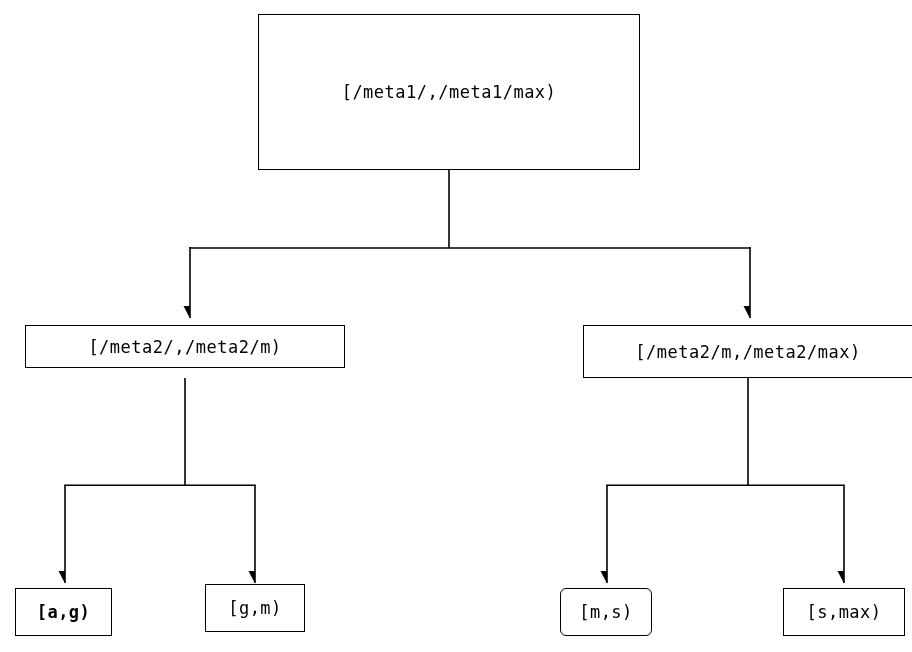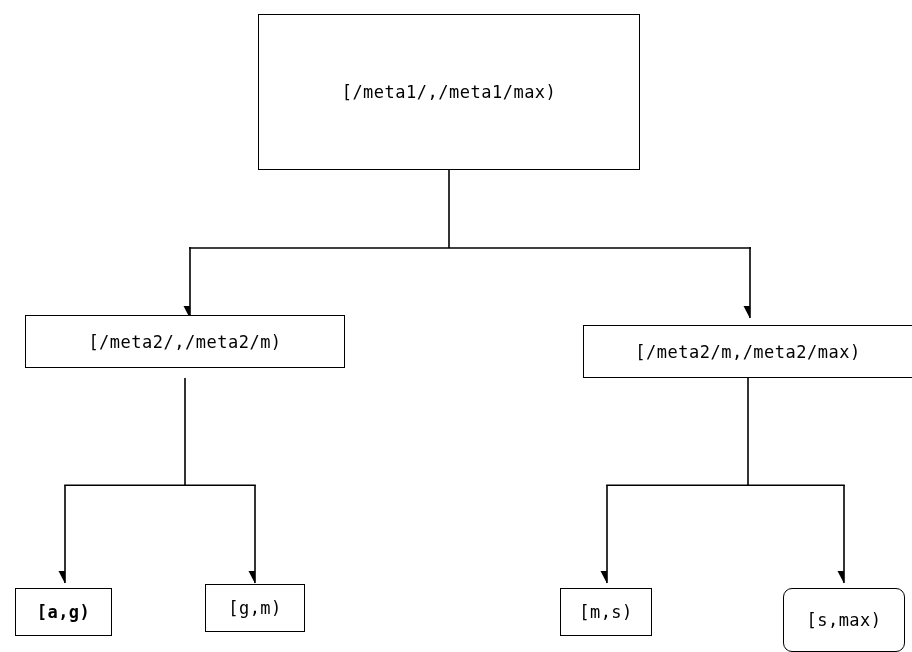--- a/index.html
+++ b/index.html
@@ -29,26 +29,26 @@
     background: #ffffff;
     display: flex;
     align-items: center;
     justify-content: center;
     font-size: 17px;
     color: #000000;
     letter-spacing: 0.5px;
     white-space: nowrap;
   }
   .node-root  { left: 258px; top: 14px;  width: 382px; height: 156px; }
-  .node-left  { left: 25px;  top: 315px; width: 320px; height: 53px; }
+  .node-left  { left: 25px;  top: 325px; width: 320px; height: 43px; }
   .node-right { left: 583px; top: 325px; width: 330px; height: 53px; }
   .node-leaf-ag   { left: 15px;  top: 588px; width: 97px;  height: 48px; font-weight: bold; }
   .node-leaf-gm   { left: 205px; top: 584px; width: 100px; height: 48px; }
-  .node-leaf-ms   { left: 560px; top: 588px; width: 92px;  height: 48px; }
-  .node-leaf-smax { left: 783px; top: 588px; width: 122px; height: 64px; border-radius: 9px; }
+  .node-leaf-ms   { left: 560px; top: 588px; width: 92px;  height: 48px; border-radius: 6px; }
+  .node-leaf-smax { left: 783px; top: 588px; width: 122px; height: 48px; }
 </style>
 </head>
 <body>
 
 <div id="canvas">
 
   <svg id="connectors" viewBox="0 0 912 652" xmlns="http://www.w3.org/2000/svg">
     <defs>
       <marker id="arrowhead" markerWidth="13" markerHeight="14" refX="12" refY="0" orient="auto" markerUnits="userSpaceOnUse">
         <path d="M0,-6.5 L12.5,0 L0,6.5 Z" fill="#000000"></path>

